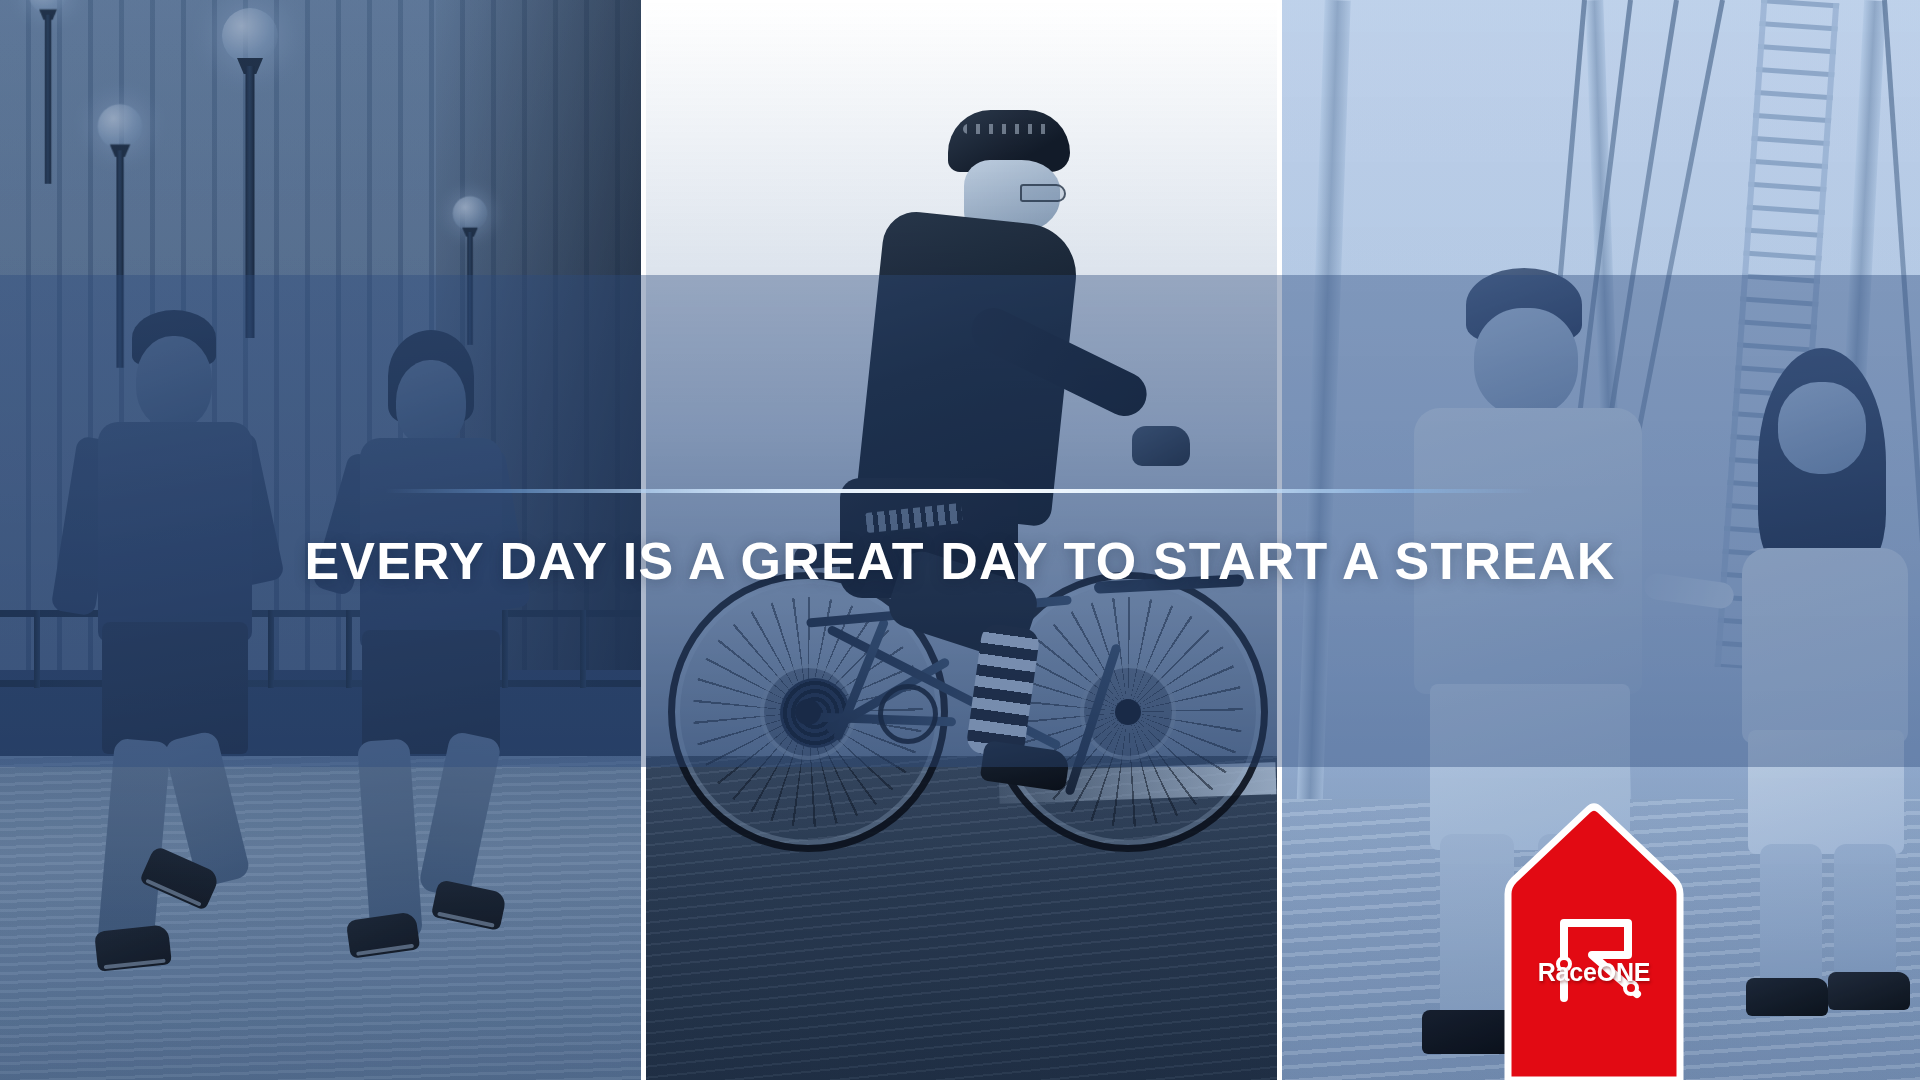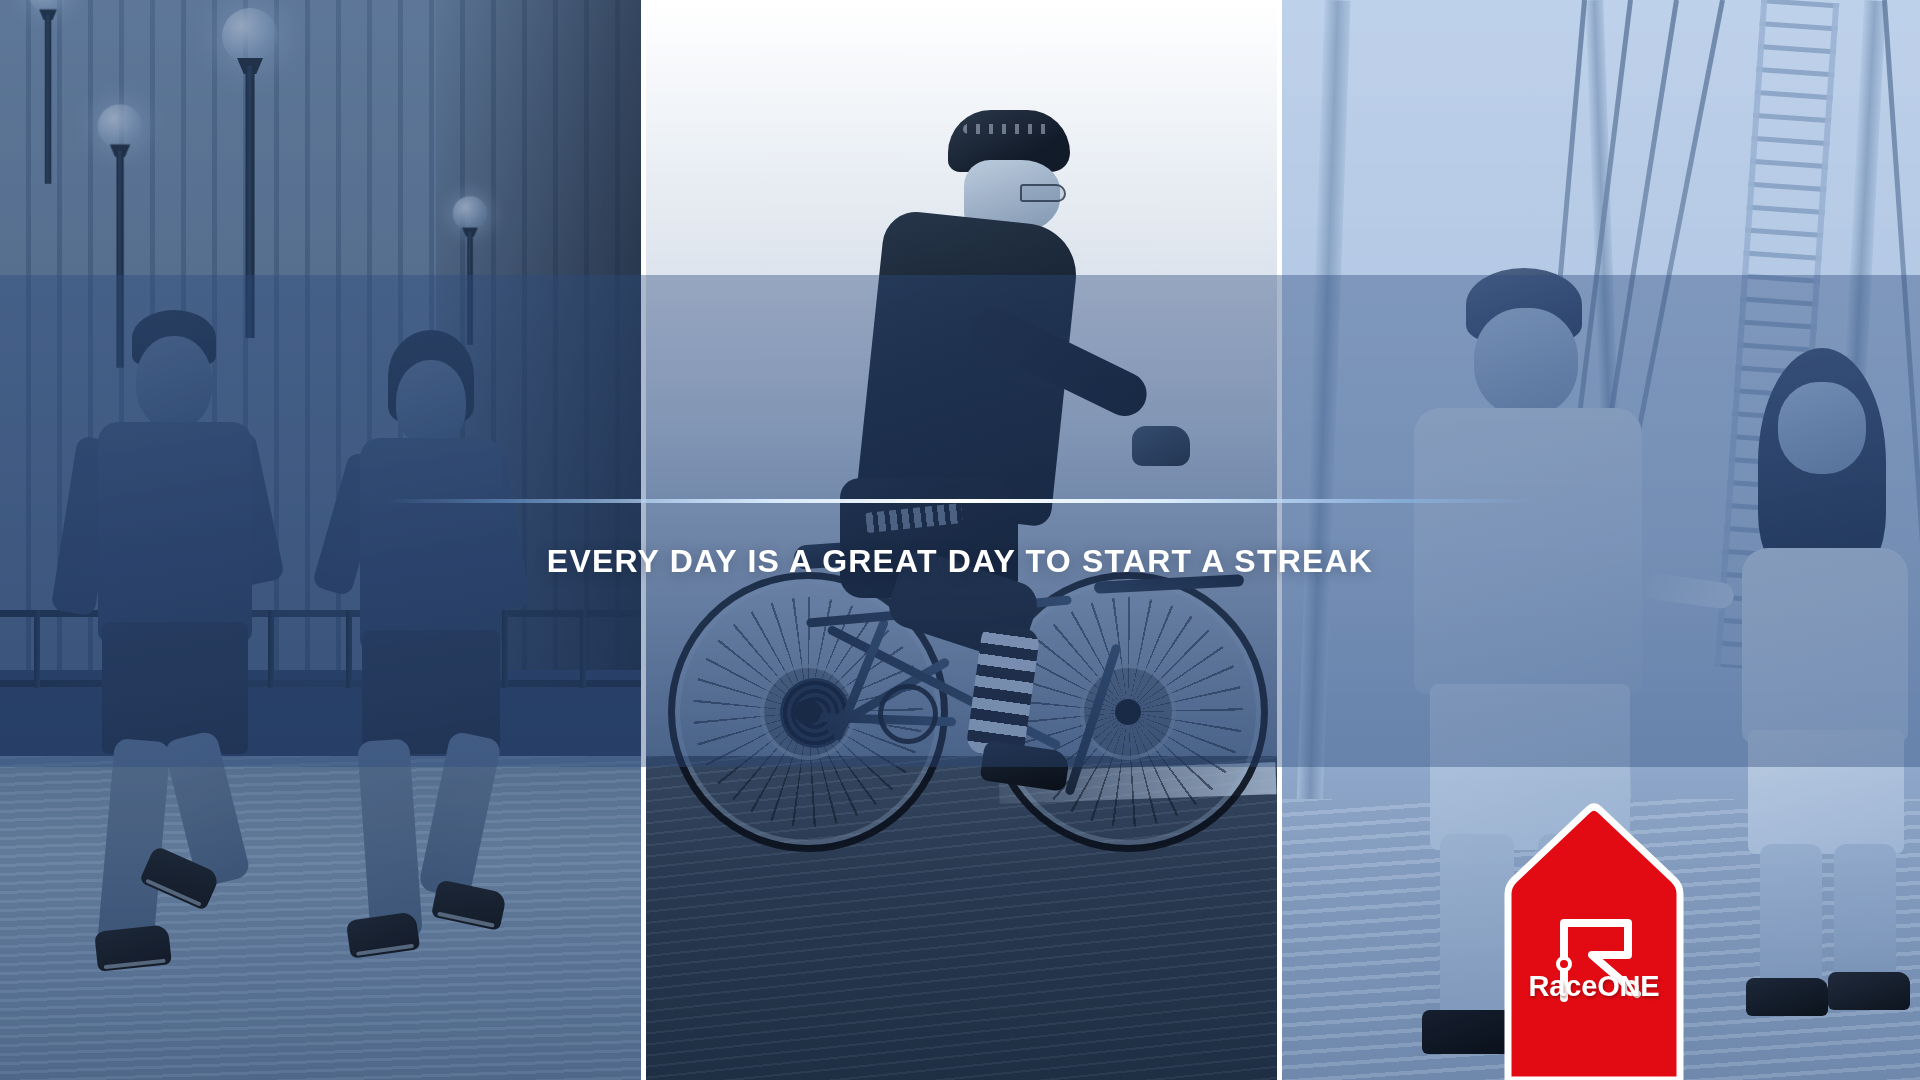--- a/index.html
+++ b/index.html
@@ -422,37 +422,37 @@
       rgba(120,170,225,.55) 12%,
       rgba(220,238,255,.95) 34%,
       rgba(255,255,255,1) 50%,
       rgba(222,240,255,.95) 68%,
       rgba(140,185,232,.65) 88%,
       rgba(255,255,255,0) 100%);
     border-radius:2px;
   }
   .subtitle{
     font-family:"Liberation Sans Narrow","Liberation Sans", sans-serif;
-    font-size:32px; font-weight:700; line-height:1;
+    font-size:52px; font-weight:700; line-height:1;
     color:#ffffff; letter-spacing:1.2px; white-space:nowrap;
     text-shadow:0 2px 14px rgba(8,20,40,.30);
     margin-top:12px;
   }
 
   
   .logo{
     position:absolute; left:1500px; top:798px;
     width:188px; height:282px;
   }
   .logo svg{ display:block; width:100%; height:100%; }
   .logo-word{
-    position:absolute; left:0; right:0; top:172px;
+    position:absolute; left:0; right:0; top:160px;
     text-align:center;
     font-family:"Liberation Sans", sans-serif;
-    font-size:29px; font-weight:700; color:#ffffff;
+    font-size:25px; font-weight:700; color:#ffffff;
     letter-spacing:-.2px;
     text-shadow:1px 2px 3px rgba(90,0,0,.45);
   }
 </style>
 </head>
 <body>
 
 <div class="hero">
 
   <div class="panels">

